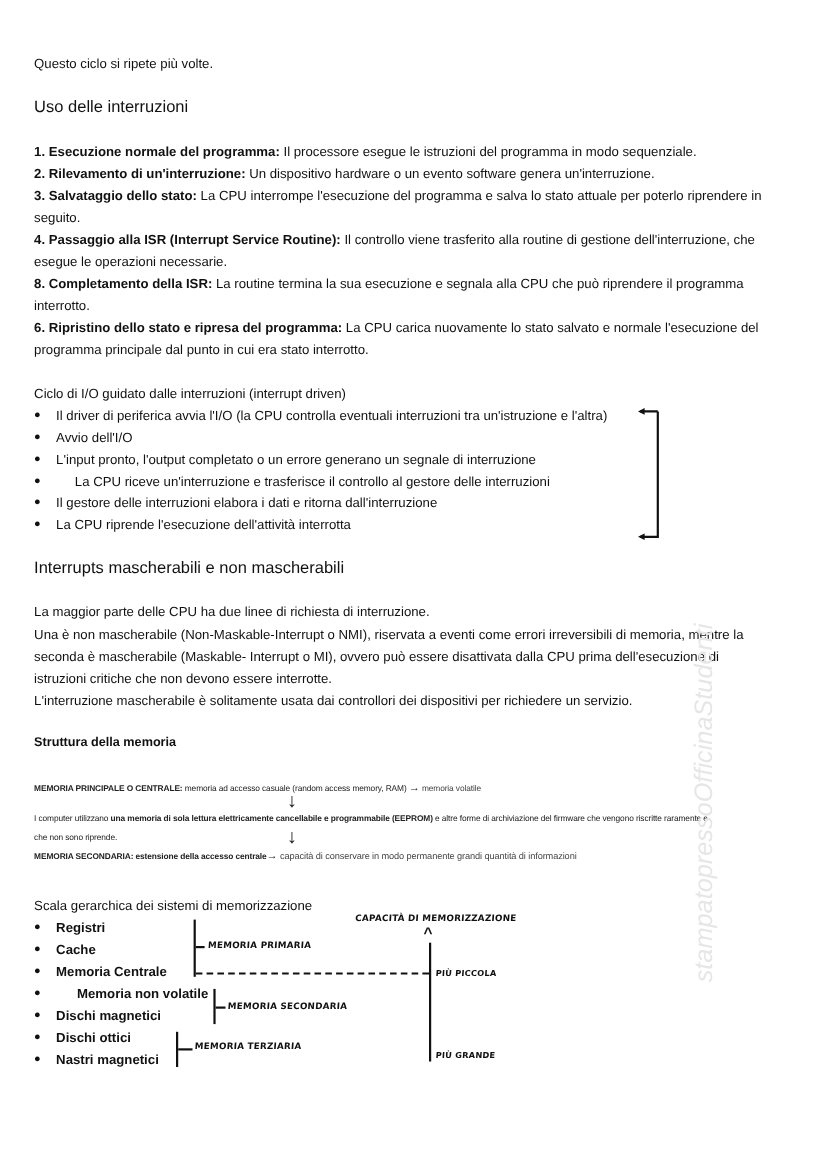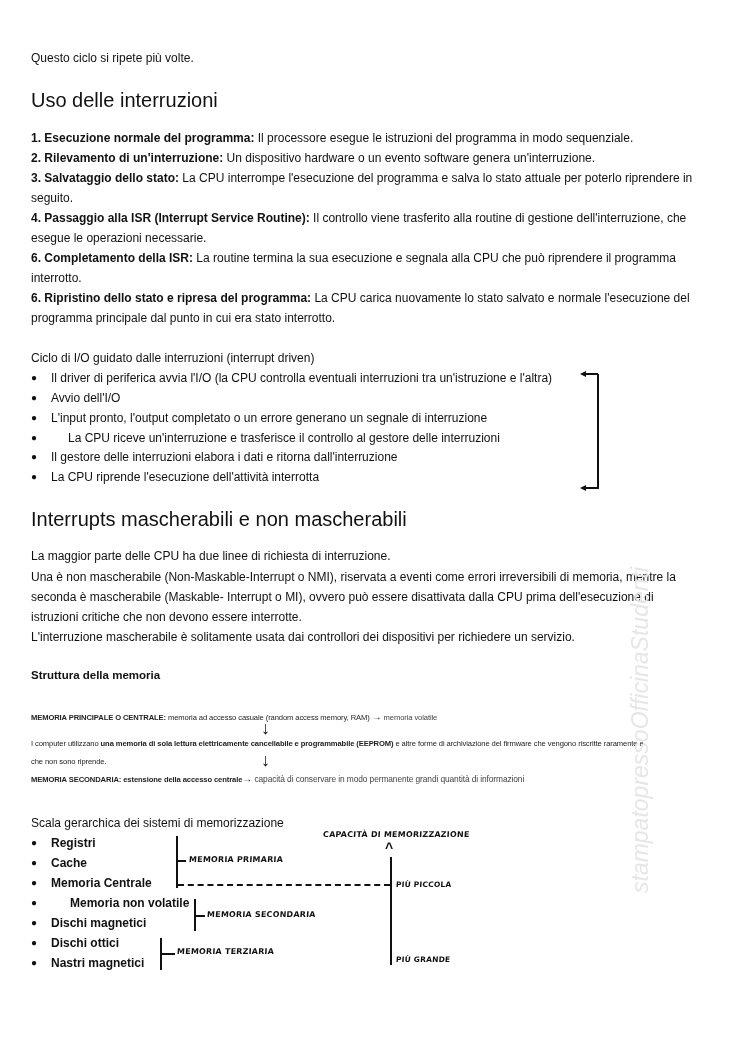--- a/index.html
+++ b/index.html
@@ -1,20 +1,20 @@
 <!DOCTYPE html>
 <html><head>
 <meta charset="utf-8">
 <style>
   html, body { margin: 0; padding: 0; background: #ffffff; }
   body { width: 744px; height: 1052px; position: relative; overflow: hidden;
          font-family: "Liberation Sans", sans-serif; color: #111; }
   .abs { position: absolute; white-space: nowrap; }
   .p { font-size: 12px; line-height: 20px; }
-  .h2 { font-size: 20px; font-weight: normal; }
+  .h2 { font-size: 15px; font-weight: normal; }
   b { font-weight: bold; }
   .li-dot { position: absolute; left: 31px; font-size: 10px; }
   .tiny { font-size: 7.6px; letter-spacing: -0.1px; color: #222; }
   .tiny .sm { color: #444; }
   .hand { font-family: "DejaVu Sans", sans-serif; font-size: 8px; font-weight: bold; letter-spacing: 0.2px; transform: skewX(-4deg); }
   .watermark { position: absolute; left: 628px; top: 540px; width: 24px; height: 380px; }
   .watermark span { position: absolute; left: 50%; top: 50%; transform: translate(-50%,-50%) rotate(-90deg);
      font-family: "Liberation Sans", sans-serif; font-style: italic; font-size: 23px; color: #e6e6e6; white-space: nowrap; }
   .line { position: absolute; background: #111; }
 </style>
@@ -24,21 +24,21 @@
 <div class="abs p" style="left:31px; top:48px;">Questo ciclo si ripete più volte.</div>
 
 <div class="abs h2" style="left:31px; top:89px;">Uso delle interruzioni</div>
 
 <div class="abs p" style="left:31px; top:128px;"><b>1. Esecuzione normale del programma:</b><span> Il processore esegue le istruzioni del programma in modo sequenziale.</span></div>
 <div class="abs p" style="left:31px; top:148px;"><b>2. Rilevamento di un'interruzione:</b><span> Un dispositivo hardware o un evento software genera un'interruzione.</span></div>
 <div class="abs p" style="left:31px; top:168px;"><b>3. Salvataggio dello stato:</b><span>  La CPU interrompe l'esecuzione del programma e salva lo stato attuale per poterlo riprendere in</span></div>
 <div class="abs p" style="left:31px; top:188px;">seguito.</div>
 <div class="abs p" style="left:31px; top:208px;"><b>4. Passaggio alla ISR (Interrupt Service Routine):</b><span> Il controllo viene trasferito alla routine di gestione dell'interruzione, che</span></div>
 <div class="abs p" style="left:31px; top:228px;">esegue le operazioni necessarie.</div>
-<div class="abs p" style="left:31px; top:248px;"><b>6. Completamento della ISR:</b><span> La routine termina la sua esecuzione e segnala alla CPU che può riprendere il programma</span></div>
+<div class="abs p" style="left:31px; top:248px;"><b>8. Completamento della ISR:</b><span> La routine termina la sua esecuzione e segnala alla CPU che può riprendere il programma</span></div>
 <div class="abs p" style="left:31px; top:268px;">interrotto.</div>
 <div class="abs p" style="left:31px; top:288px;"><b>6. Ripristino dello stato e ripresa del programma:</b><span> La CPU carica nuovamente lo stato salvato e normale l'esecuzione del</span></div>
 <div class="abs p" style="left:31px; top:308px;">programma principale dal punto in cui era stato interrotto.</div>
 
 <div class="abs p" style="left:31px; top:348px;">Ciclo di I/O guidato dalle interruzioni (interrupt driven)</div>
 <div>
   <div class="abs p" style="left:0; top:368px; width:600px;">
       <span class="li-dot">●</span>
       <span style="position:absolute; left:51px;">Il driver di periferica avvia l'I/O (la CPU controlla eventuali interruzioni tra un'istruzione e l'altra)</span>
     </div>

